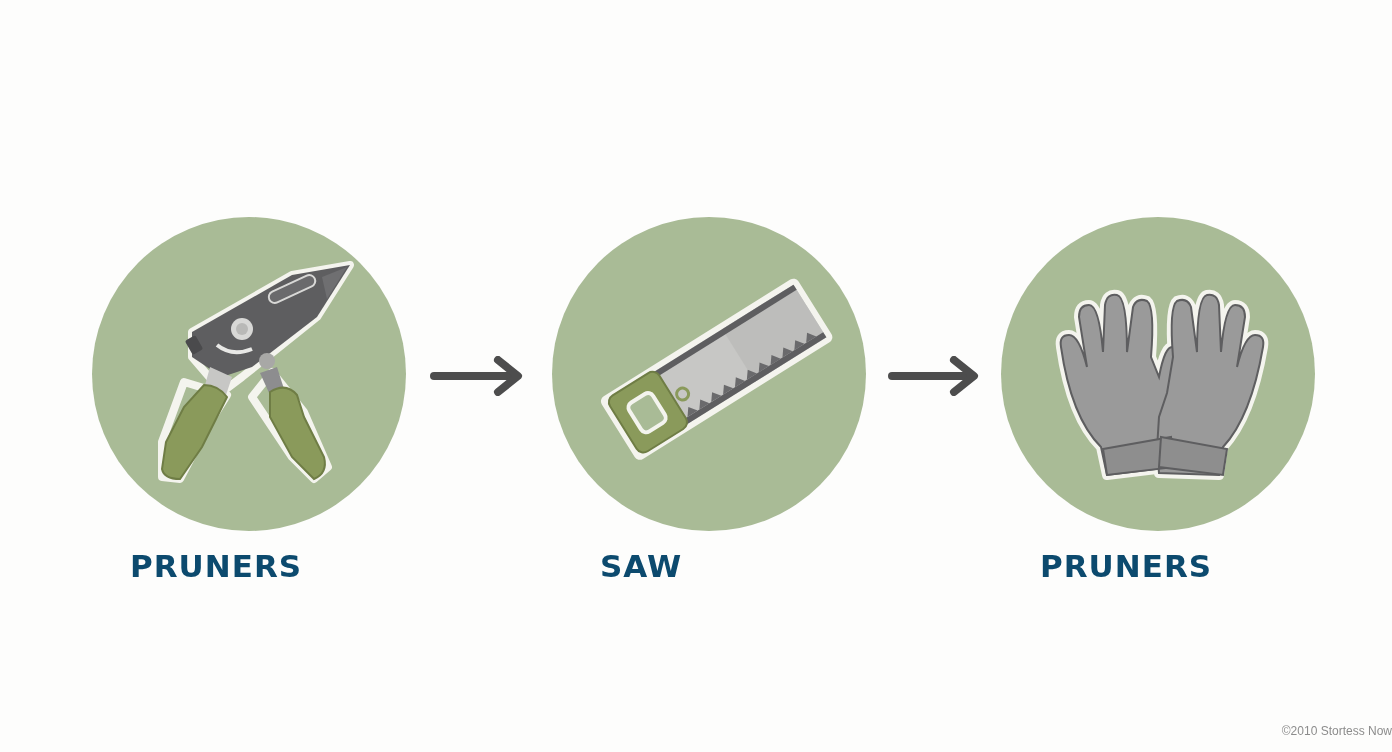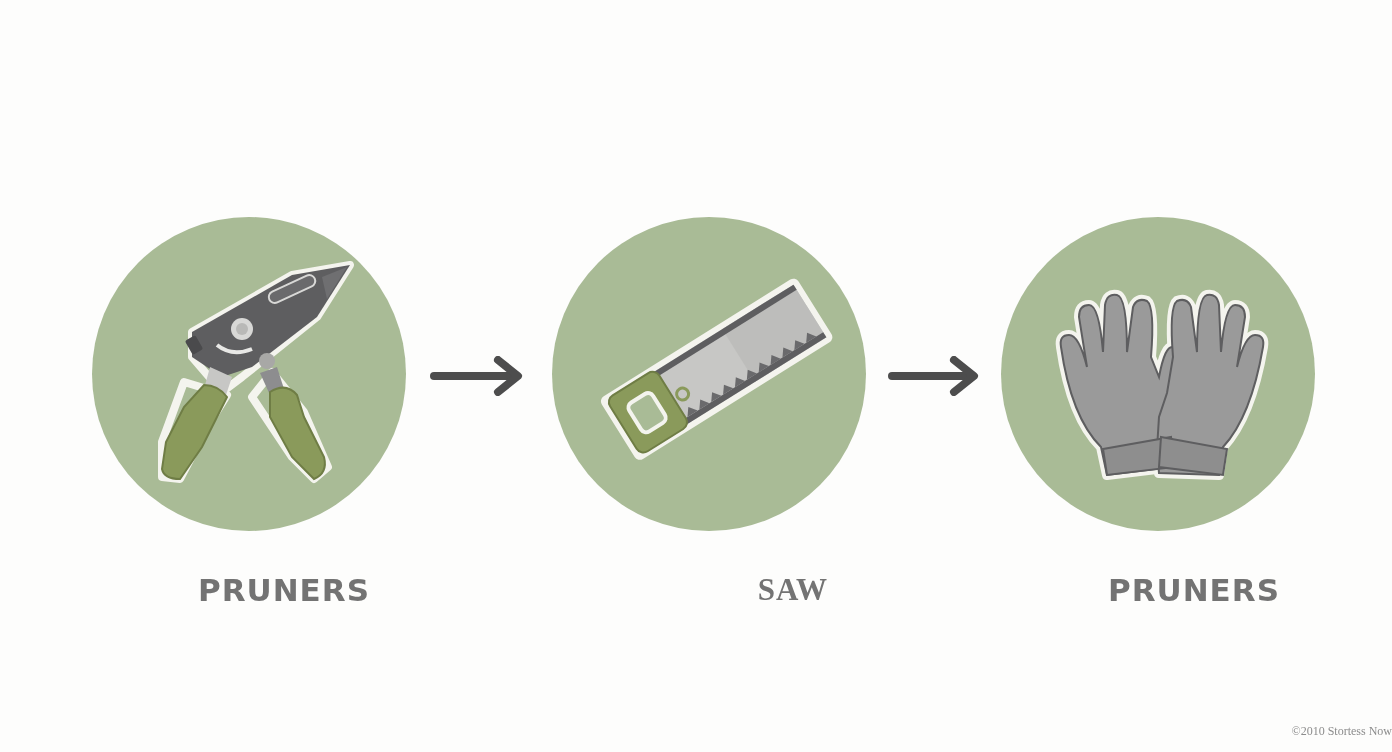--- a/index.html
+++ b/index.html
@@ -1,24 +1,24 @@
 <!DOCTYPE html>
 <html><head>
 <meta charset="utf-8">
 <style>
   html, body { margin:0; padding:0; }
   body { width:1392px; height:752px; background:#fdfdfc; position:relative; overflow:hidden;
          font-family:"DejaVu Sans", sans-serif; }
   .circle { position:absolute; width:314px; height:314px; border-radius:50%;
             background:#a9bb96; top:217px; }
   .circle svg { position:absolute; left:0; top:0; }
-  .label { position:absolute; top:548px; width:240px; text-align:right;
-           font-size:31px; font-weight:bold; color:#737373; letter-spacing:1px;margin-top:24px; }
+  .label { position:absolute; top:548px; width:240px; text-align:left;
+           font-size:31px; font-weight:bold; color:#0c4a6e; letter-spacing:1px; }
   .arrow { position:absolute; top:356px; }
-  .credit { position:absolute; right:0; top:724px; font-family:Liberation Serif, serif;
+  .credit { position:absolute; right:0; top:724px; font-family:Liberation Sans, sans-serif;
             font-size:12px; color:#8c8c8c; white-space:nowrap; }
 </style>
 </head>
 <body>
 
 <div class="circle" style="left:92px;">
   <svg width="314" height="314" viewBox="0 0 314 314">
 
     <g stroke="#f4f4ee" stroke-width="8" stroke-linejoin="round" fill="none">
       <path d="M100 115 L200 58 L258 48 L225 100 L150 160 L130 175 L100 140 Z"></path>
@@ -74,21 +74,21 @@
           <polygon points="242,182 248,174 254,182"></polygon>
         <polygon points="256,182 262,174 268,182"></polygon>
       </g>
       <circle cx="124" cy="160" r="6" fill="#c7c7c5" stroke="#8a9a5b" stroke-width="3"></circle>
 
       <rect x="56" y="124" width="58" height="66" rx="8" fill="#8a9a5b" stroke="#6f7d45" stroke-width="2"></rect>
       <rect x="70" y="140" width="28" height="34" rx="6" fill="#a9bb96" stroke="#f4f4ee" stroke-width="4"></rect>
     </g>
   </svg>
 </div>
-<div class="label" style="left:588px;font-family:Liberation Serif, serif;">SAW</div>
+<div class="label" style="left:600px;">SAW</div>
 
 <svg class="arrow" width="100" height="40" viewBox="0 0 100 40" style="left:886px;">
   <line x1="6" y1="20" x2="86" y2="20" stroke="#4d4d4d" stroke-width="8" stroke-linecap="round"></line>
   <polyline points="68,4 88,20 68,36" fill="none" stroke="#4d4d4d" stroke-width="8" stroke-linecap="round" stroke-linejoin="round"></polyline>
 </svg>
 
 <div class="circle" style="left:1001px;">
   <svg width="314" height="314" viewBox="0 0 314 314">
     <g stroke="#f4f4ee" stroke-width="10" stroke-linejoin="round" fill="#f4f4ee">
       <path d="M106 258 L100 230 Q70 200 60 130 Q58 118 68 118 Q78 118 86 150 L78 100 Q78 88 88 88 Q98 88 102 135 L104 88 Q106 76 116 78 Q126 80 126 135 L132 90 Q136 80 146 84 Q154 90 150 140 L158 160 Q164 128 172 130 Q178 134 174 180 L170 232 L172 250 Z"></path>

